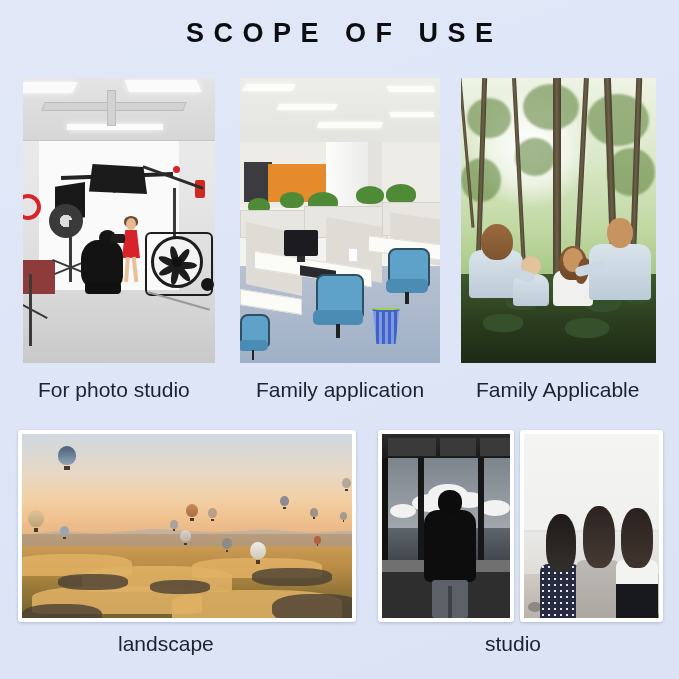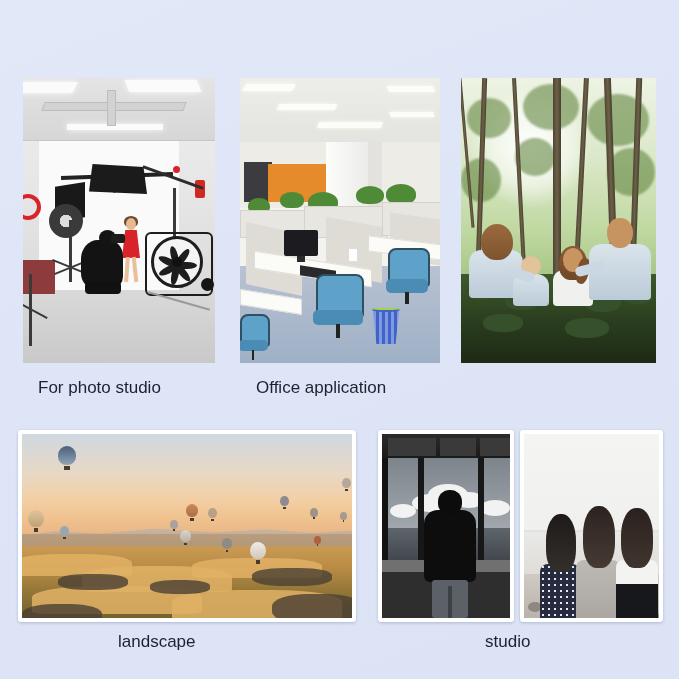--- a/index.html
+++ b/index.html
@@ -48,21 +48,21 @@
   }
   .framed {
     border: 4px solid #ffffff;
     box-sizing: border-box;
     border-radius: 3px;
     box-shadow: 0 1px 3px rgba(40,55,95,0.25);
   }
 
   .caption {
     position: absolute;
-    font-size: 17px;
+    font-size: 21px;
     color: #1b2230;
     font-family: "Liberation Sans", sans-serif;
     white-space: nowrap;
   }
 
   
   #img-studio { left: 23px; top: 78px; width: 192px; height: 285px; }
   .studio-bg { position:absolute; inset:0; background:linear-gradient(180deg,#efefef 0%,#e6e6e6 40%,#dcdcdc 70%,#cfcfcf 100%); }
   .studio-ceiling { position:absolute; left:0; top:0; width:100%; height:62px;
     background:linear-gradient(180deg,#e4e4e4,#d6d6d6); border-bottom:1px solid #c6c6c6; }
@@ -284,20 +284,21 @@
   .wC .hair { position:absolute; left:5px; top:0; width:32px; height:60px; border-radius:46% 46% 40% 40%;
     background:linear-gradient(180deg,#2a221f,#41352e); }
   .wC .top { position:absolute; left:0; top:52px; width:42px; height:26px; background:#f3f3f1; border-radius:7px 7px 0 0; }
   .wC .skirt { position:absolute; left:0; top:76px; width:42px; height:42px; background:#17181c; border-radius:0 0 3px 3px; }
 </style>
 </head>
 <body>
 
 <div class="page">
 
+  <div class="title">SCOPE OF USE</div>
 
   <div class="photo" id="img-studio">
     <div class="scene">
       <div class="studio-bg"></div>
       <div class="studio-wall"></div>
       <div class="studio-ceiling"></div>
       <div class="ceil-light cl1"></div>
       <div class="ceil-light cl2"></div>
       <div class="ceil-light cl3"></div>
       <div class="duct d1"></div>
@@ -392,21 +393,21 @@
           <div class="post"></div>
       </div>
       <div class="chair ch3">
         <div class="back"></div>
           <div class="seat"></div>
           <div class="post"></div>
       </div>
       <div class="bin"></div>
     </div>
   </div>
-  <div class="caption" style="left:256px; top:378px;">Office application</div>
+  <div class="caption" style="left:256px; top:378px;">Family application</div>
 
   <div class="photo" id="img-family">
     <div class="scene">
       <div class="for-bg"></div>
       <div class="sunhaze"></div>
       <div class="leafblob lb1"></div>
         <div class="leafblob lb2"></div>
         <div class="leafblob lb3"></div>
       <div class="leafblob lb4"></div>
         <div class="leafblob lb5"></div>
@@ -442,20 +443,21 @@
           <div class="pony"></div>
       </div>
       <div class="person dad">
         <div class="torso denim"></div>
           <div class="head"></div>
       </div>
       <div class="arm" style="left:48px; top:192px; width:26px; transform:rotate(16deg);"></div>
       <div class="arm" style="left:114px;top:186px; width:30px; transform:rotate(-14deg);"></div>
     </div>
   </div>
+  <div class="caption" style="left:476px; top:378px;">Family Applicable</div>
 
   <div class="photo framed" id="img-landscape">
     <div class="scene">
       <div class="lnd-sky"></div>
       <div class="lnd-hills"></div>
       <div class="lnd-mid"></div>
       <div class="lnd-ground"></div>
       <div class="ridge" style="left:-10px; top:120px; width:120px; height:22px;"></div>
       <div class="ridge" style="left:60px;  top:132px; width:150px; height:26px;"></div>
       <div class="ridge" style="left:170px; top:124px; width:130px; height:20px;"></div>

